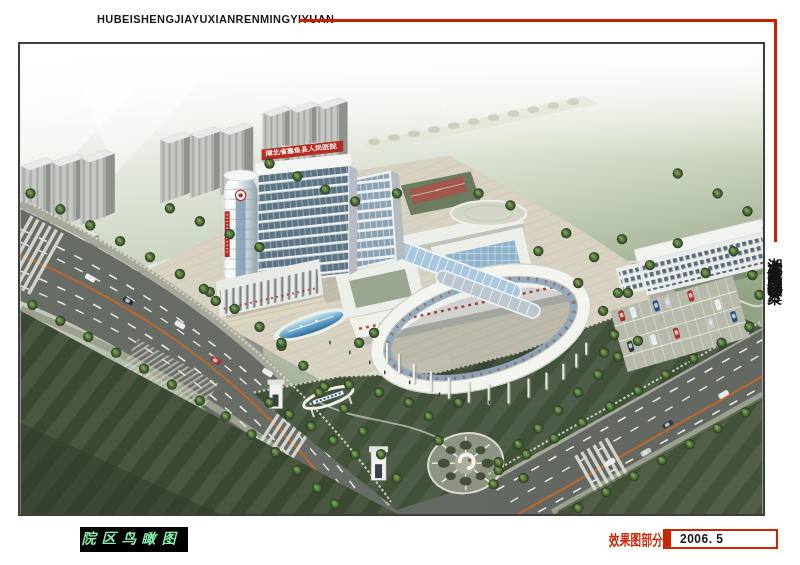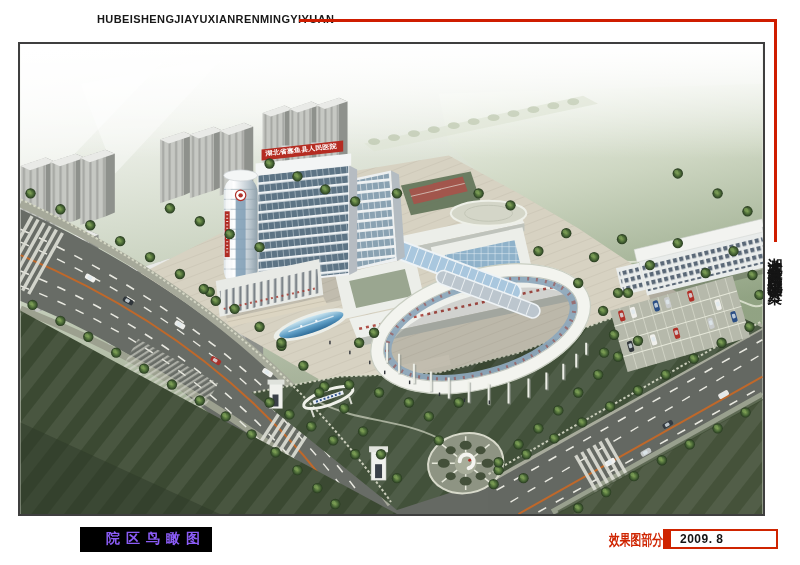--- a/index.html
+++ b/index.html
@@ -8,22 +8,22 @@
   .htitle{position:absolute;left:97px;top:13px;font-size:11px;font-weight:bold;
           letter-spacing:.4px;color:#181818;white-space:nowrap;}
   .hline{position:absolute;left:299px;top:19px;width:478px;height:3px;background:#cf1d00;}
   .vline{position:absolute;left:774px;top:19px;width:3px;height:223px;background:#cf1d00;}
   .frame{position:absolute;left:18px;top:42px;width:743px;height:470px;
          border:2px solid #3f3f3f;background:#eef0ea;}
   .frame svg{display:block;width:100%;height:100%;}
   .stitle{position:absolute;left:761px;top:246px;width:28px;writing-mode:vertical-rl;
           text-orientation:upright;font-size:15px;font-weight:bold;letter-spacing:2px;
           color:#141414;line-height:28px;}
-  .vlabel{position:absolute;left:80px;top:527px;background:#000000;color:#8b5cf6;
-          font-size:14px;font-weight:bold;letter-spacing:6px;padding:3px 6px 4px 26px;}
+  .vlabel{position:absolute;left:80px;top:527px;background:#000000;color:#86efac;
+          font-size:14px;font-weight:bold;letter-spacing:6px;padding:3px 6px 4px 2px;font-style:italic;}
   .slabel{position:absolute;left:609px;top:531px;color:#cf2400;font-size:15px;
           font-weight:bold;letter-spacing:0px;transform:scaleX(.72);transform-origin:left top;
           white-space:nowrap;}
   .dbox{position:absolute;left:663px;top:529px;box-sizing:border-box;width:115px;height:20px;
         border:2px solid #cf2400;border-left:8px solid #cf2400;color:#141414;
         font-size:12px;font-weight:bold;letter-spacing:.5px;padding:1px 0 0 9px;}
 </style>
 </head>
 <body>
 
@@ -534,16 +534,16 @@
           <use href="#tree" x="492" y="162"></use>
     </g>
   </svg>
   </div>
 
   <div class="stitle">湖北省嘉鱼县人民医院规划设计方案</div>
 
   <div class="vlabel">院区鸟瞰图</div>
   <div class="slabel">效果图部分</div>
   <div class="dbox">
-    <span>2009. 8</span>
+    <span>2006. 5</span>
   </div>
 
 </div>
 
 </body></html>

